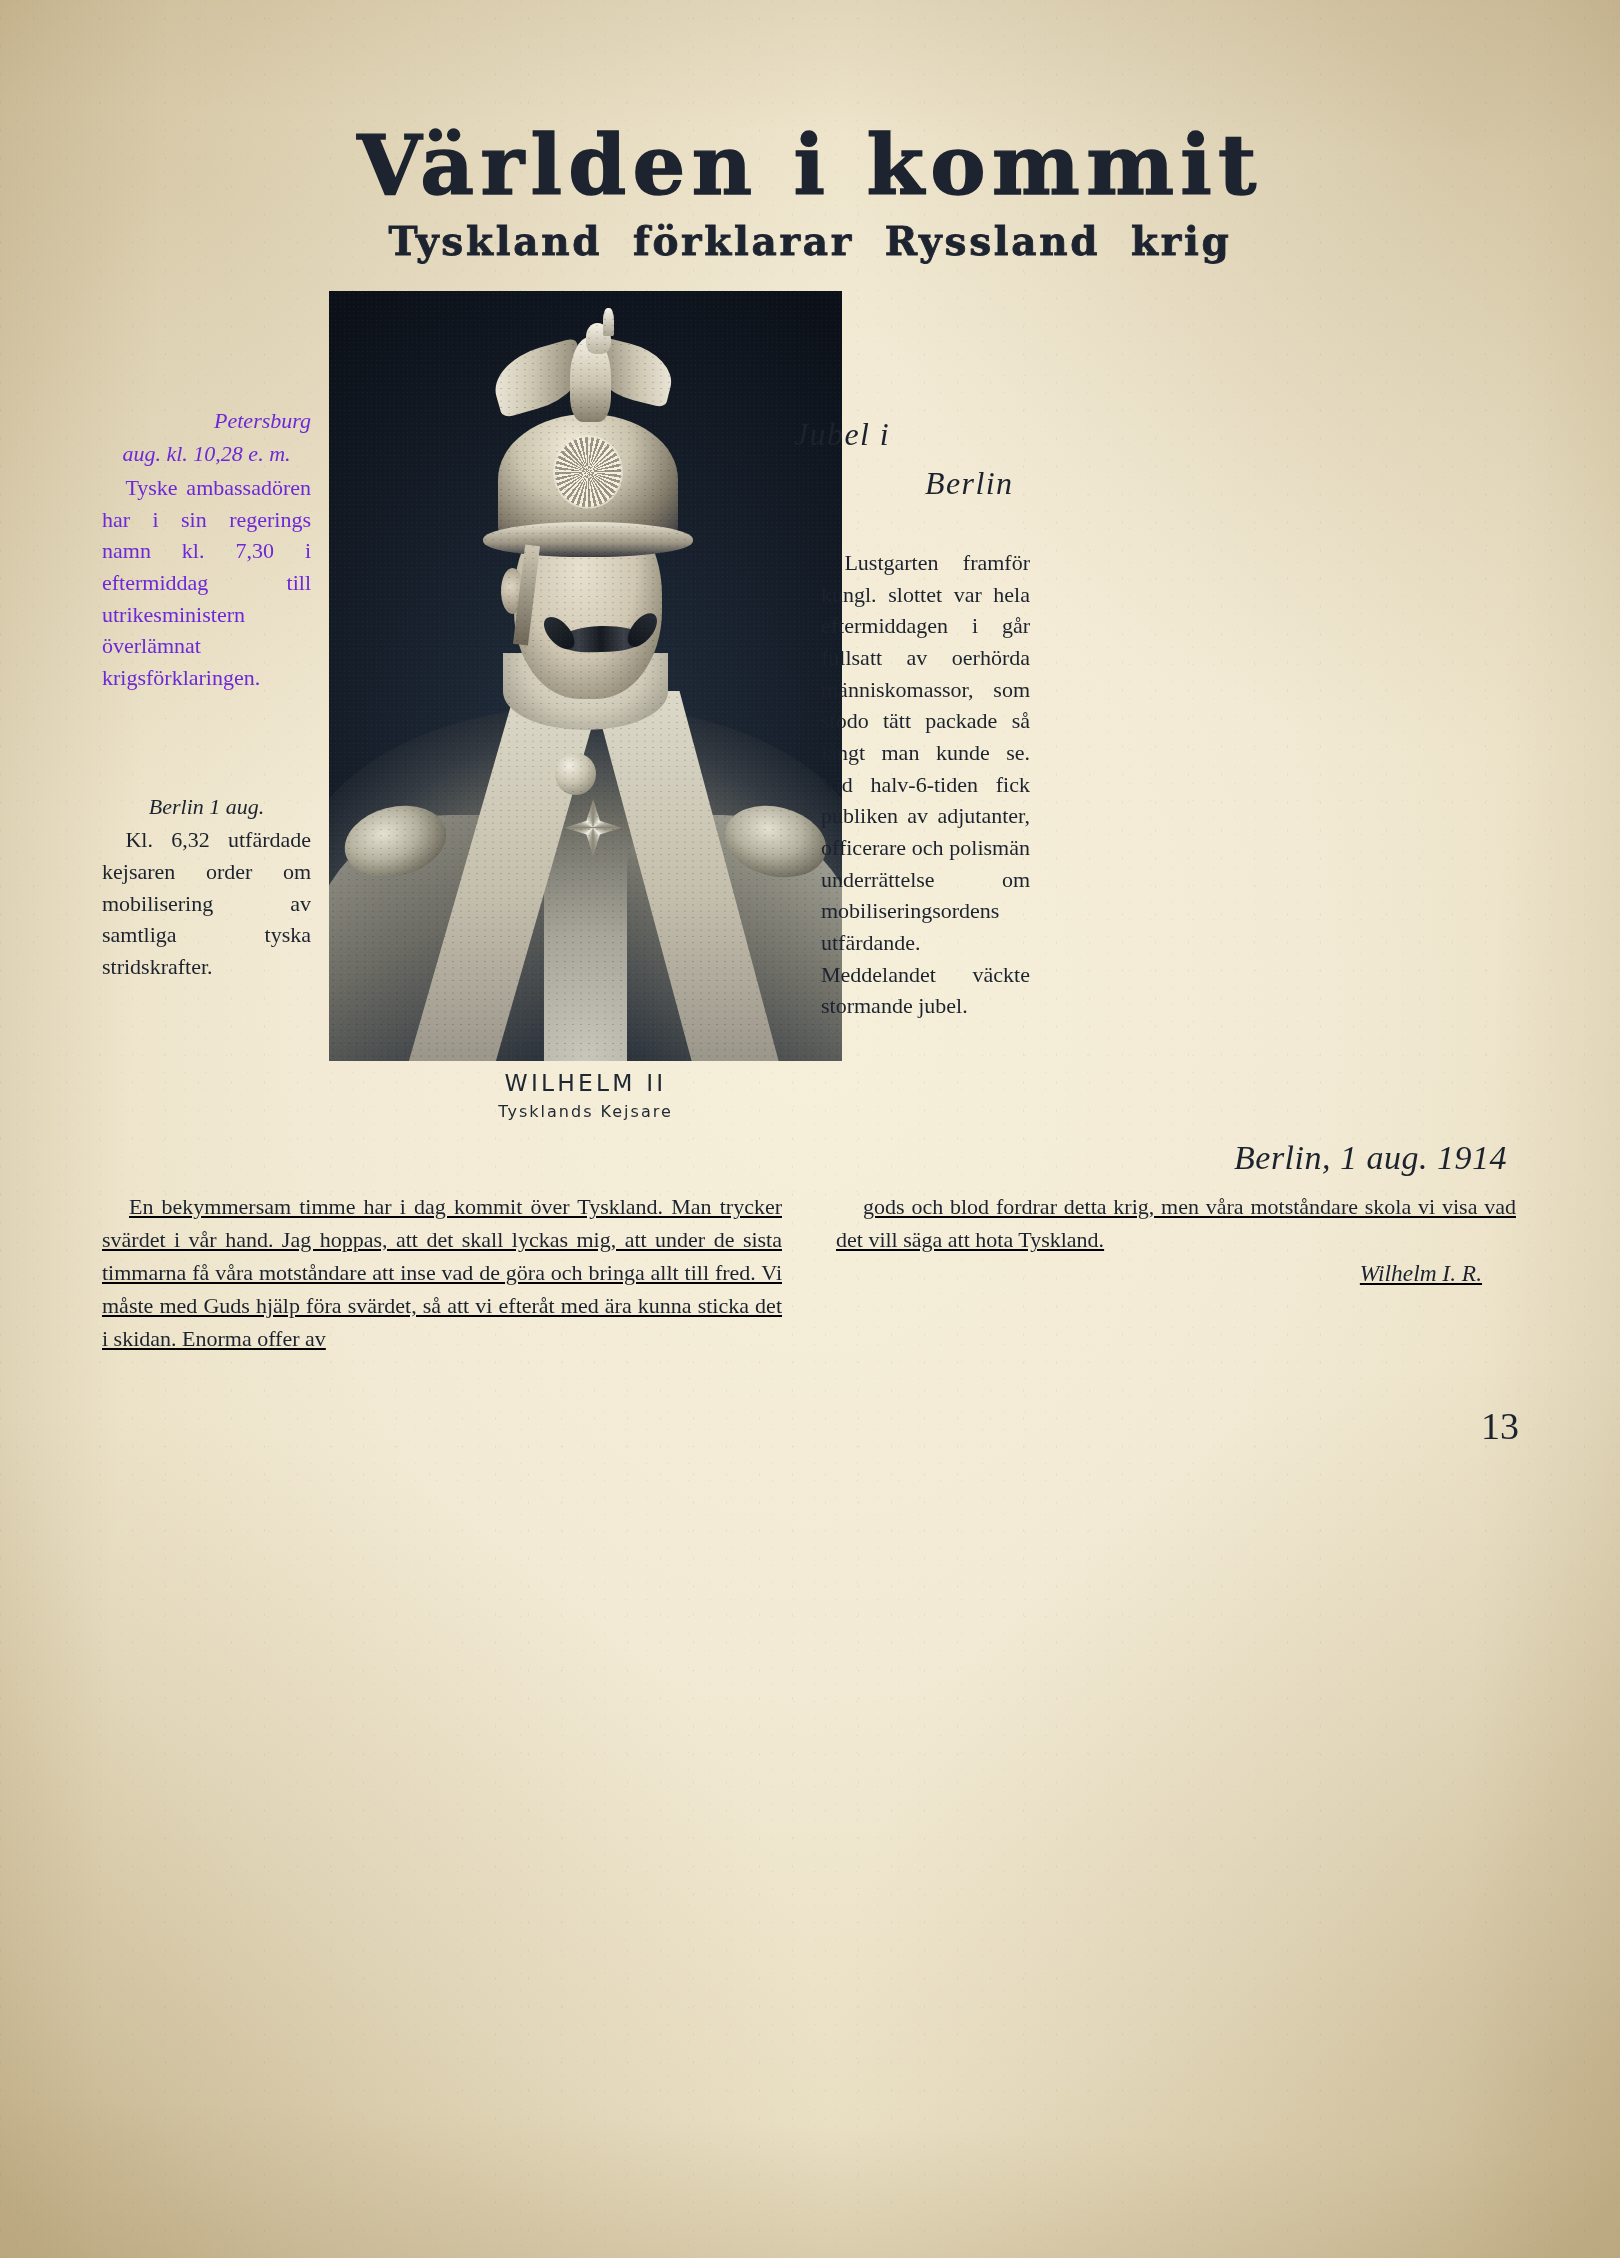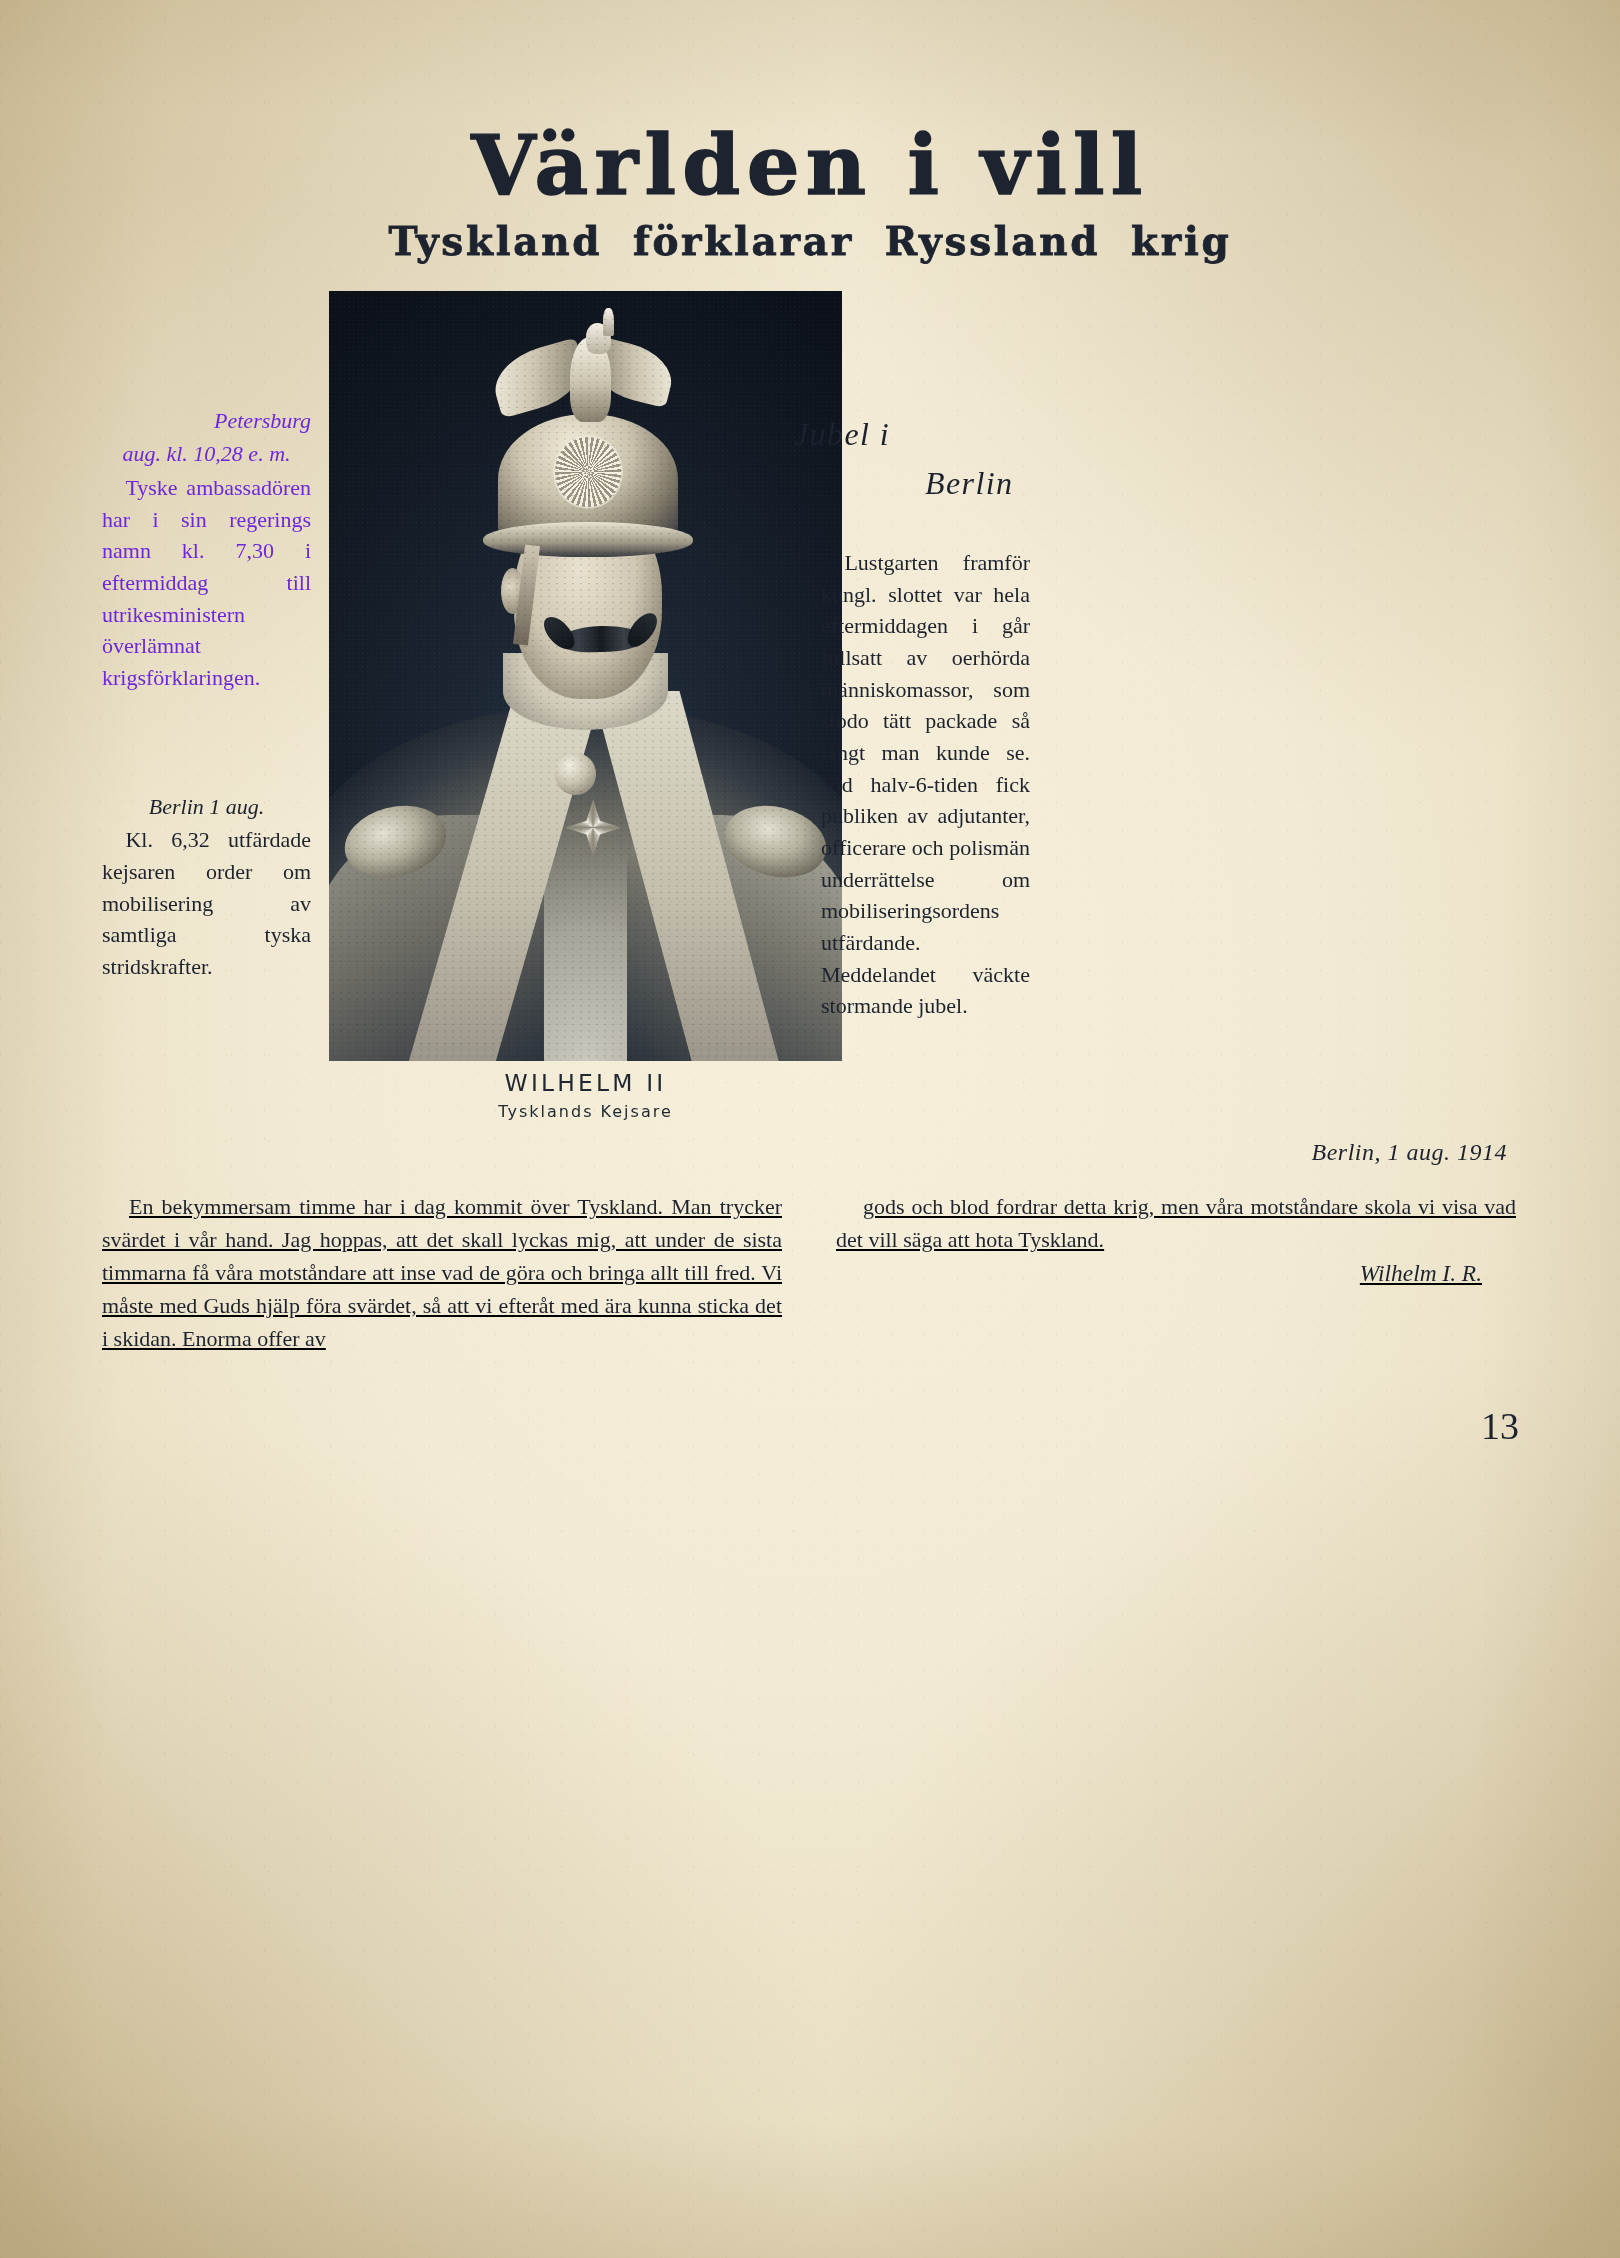--- a/index.html
+++ b/index.html
@@ -189,21 +189,21 @@
     position:absolute;left:774px;top:410px;width:252px;
     font-style:italic;font-size:32px;color:#1c232e;letter-spacing:1.4px;
     line-height:1.52;
   }
   .jubel .l1{display:block;text-align:left;padding-left:20px;}
   .jubel .l2{display:block;text-align:right;padding-right:12.6px;}
 
   
   .berlin-date{
     position:absolute;right:113px;top:1139px;
-    font-style:italic;font-size:24px;color:#1c232e;letter-spacing:0.5px;
+    font-style:italic;font-size:34px;color:#1c232e;letter-spacing:0.5px;
   }
   .bottom{
     position:absolute;left:102px;top:1190px;width:1415px;
     display:flex;gap:54px;
   }
   .bcol{
     width:680px;font-size:22px;line-height:1.50;color:#1c232e;text-align:justify;
   }
   .bcol p{margin:0;text-indent:27px;}
   .sig{
@@ -219,21 +219,21 @@
   .bottom{top:1190px;text-decoration:underline;}
 </style>
 </head>
 <body>
 
 <div id="paper"></div>
 <div id="grain"></div>
 
 <div id="sheet">
 
-  <div class="headline">Världen i vill</div>
+  <div class="headline">Världen i kommit</div>
   <div class="subhead">Tyskland förklarar Ryssland krig</div>
 
   <div class="photo-wrap">
     <div class="photo-inner">
       <div class="bg-dark"></div>
       <div class="torso"></div>
       <div class="shoulder-l"></div>
       <div class="shoulder-r"></div>
       <div class="sash sash-a"></div>
       <div class="sash sash-b"></div>

